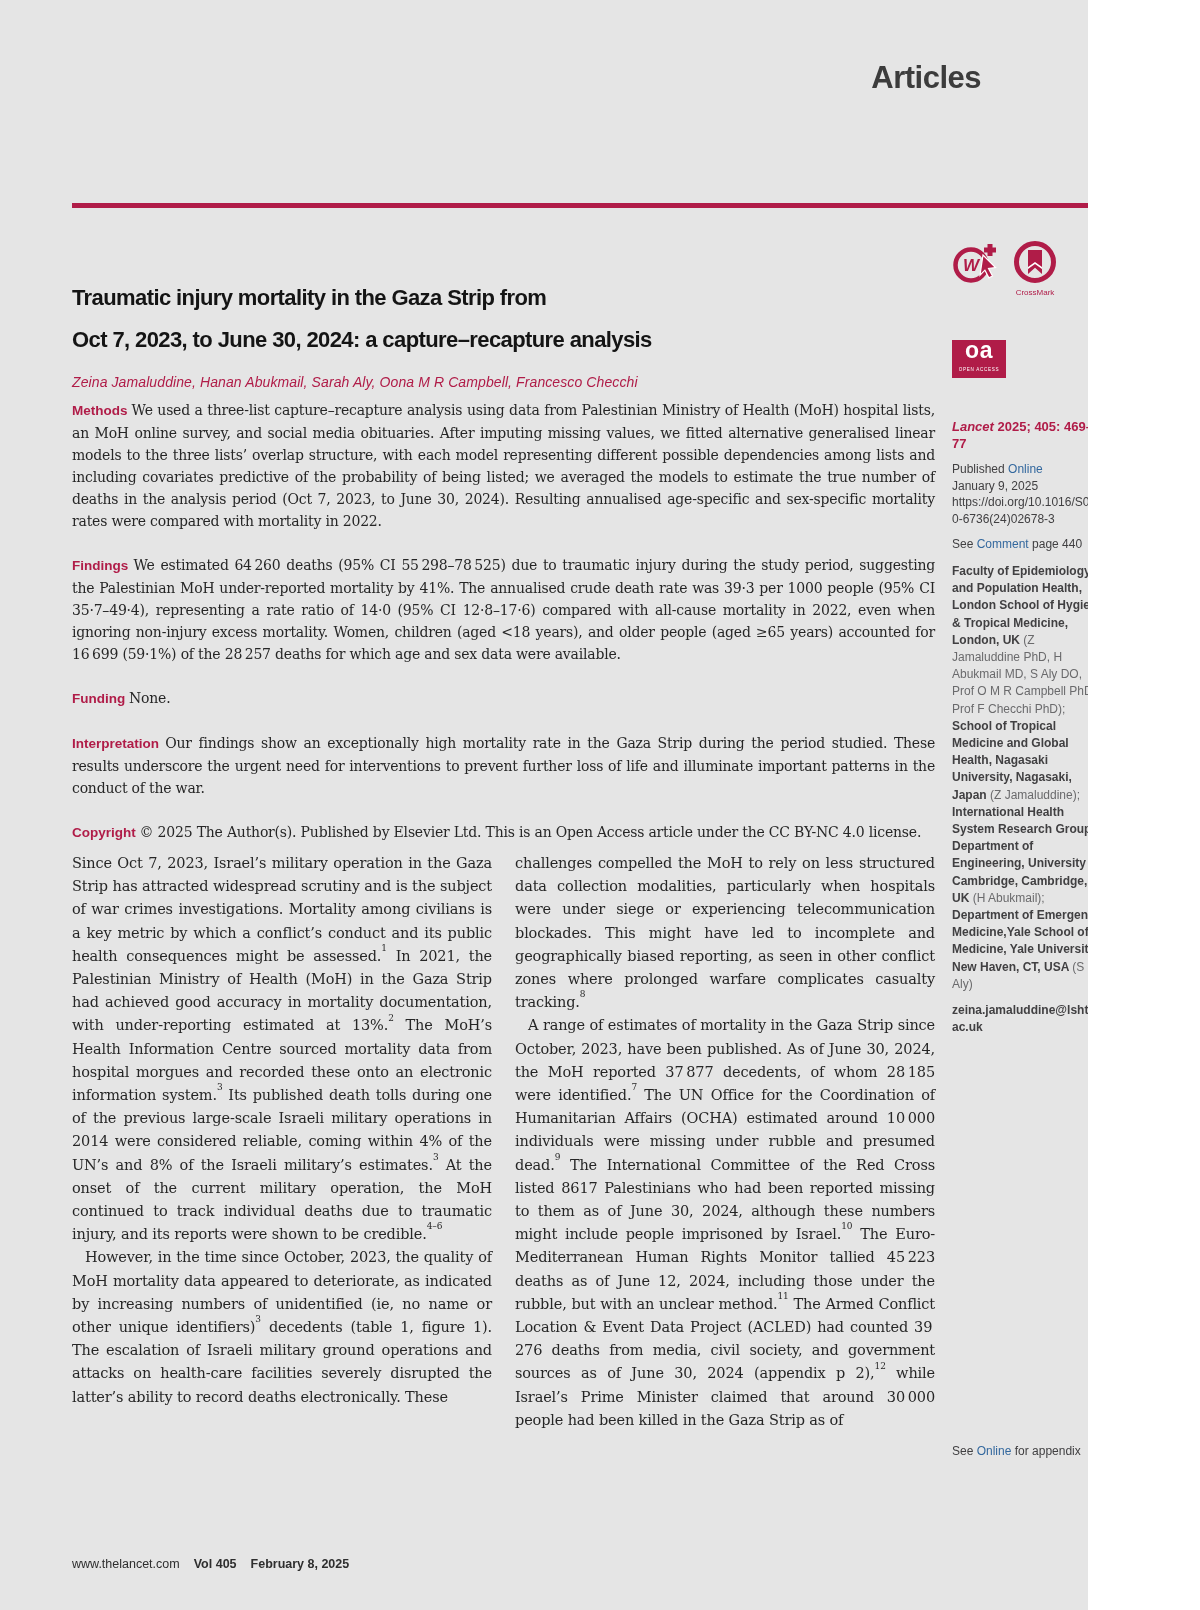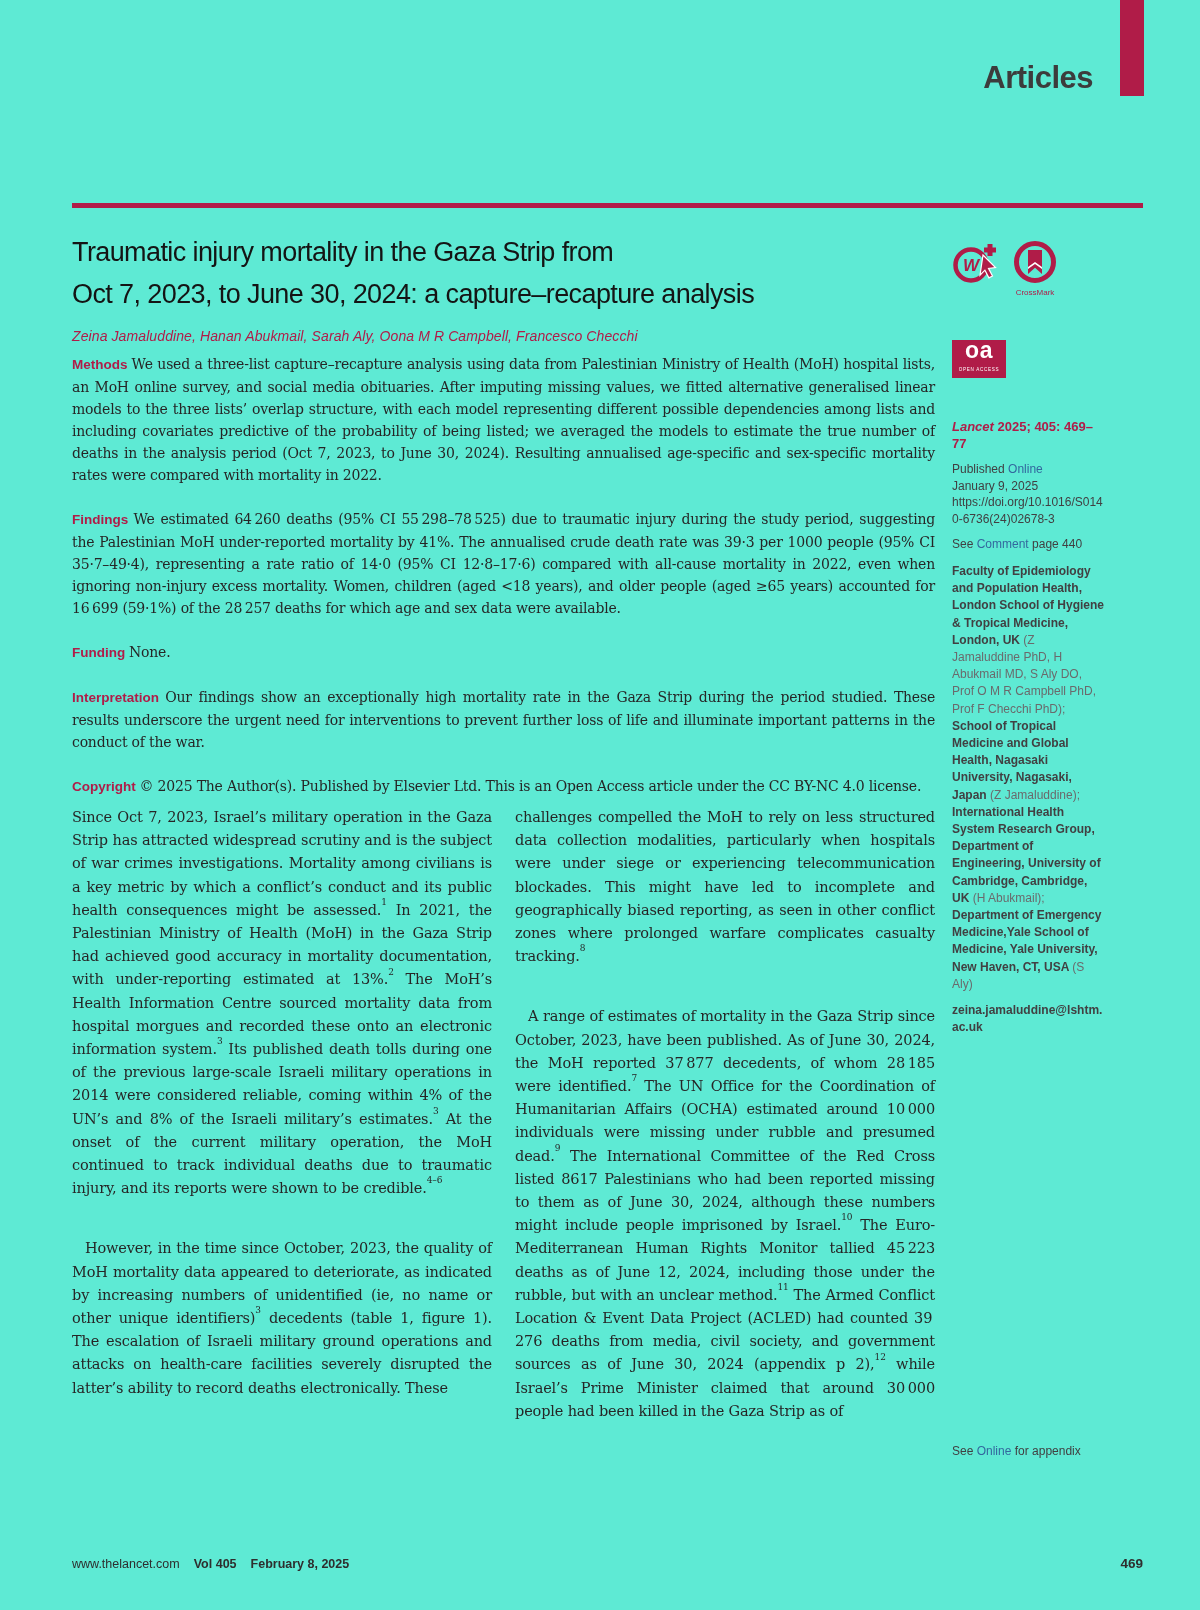--- a/index.html
+++ b/index.html
@@ -7,22 +7,22 @@
     --link:#33689e;
     --ink:#141414;
     --body:#262626;
     --gray:#6a6a6c;
     --graydark:#414042;
   }
   *{margin:0;padding:0;box-sizing:border-box;}
   html,body{background:#ffffff;}
   .page{
     position:relative;
-    width:1200px;height:1610px;
-    background:#5eead4;
+    width:1088px;height:1610px;
+    background:#e5e5e5;
     overflow:hidden;
     font-family:"Liberation Sans",sans-serif;
   }
   
   .articles-label{
     position:absolute;top:60px;right:107px;
     font-size:31px;font-weight:700;color:#3c3c3c;
     letter-spacing:-0.5px;
   }
   .red-tab{
@@ -31,22 +31,23 @@
   }
   .title-rule{
     position:absolute;top:203px;left:72px;width:1071px;height:5px;
     background:var(--accent);
   }
   
   .main{
     position:absolute;left:72px;top:231px;width:863px;
   }
   .article-title{
-    font-size:27px;line-height:42px;font-weight:400;color:var(--ink);
+    font-size:22px;line-height:42px;font-weight:700;color:var(--ink);
     letter-spacing:-0.6px;
+    margin-top:46px;
   }
   .authors{
     margin-top:13px;font-size:14px;font-style:italic;color:var(--accent);
     letter-spacing:0.1px;
   }
   .summary-heading{
     margin-top:23px;font-size:18px;font-weight:700;color:var(--accent);
   }
   .sum-para{
     margin-top:9px;
@@ -64,21 +65,21 @@
   }
   .columns{
     margin-top:8px;display:flex;gap:23px;
   }
   .col{width:420px;}
   .body-para{
     font-family:"DejaVu Serif",serif;
     font-size:14.5px;line-height:23.2px;color:var(--body);
     text-align:justify;letter-spacing:-0.15px;
   }
-  .body-para.indent{text-indent:13px;margin-top:37px;}
+  .body-para.indent{text-indent:13px;}
   sup{font-size:62%;line-height:0;position:relative;top:-0.45em;}
   .run-b{font-weight:700;}
   .run-bi{font-weight:700;font-style:italic;}
   .run-blue{color:var(--link);}
   
   .sidebar{
     position:absolute;left:952px;top:240px;width:152px;
     font-size:12px;line-height:16px;color:var(--graydark);
   }
   .icons-row{display:flex;gap:9px;align-items:flex-start;height:64px;}

